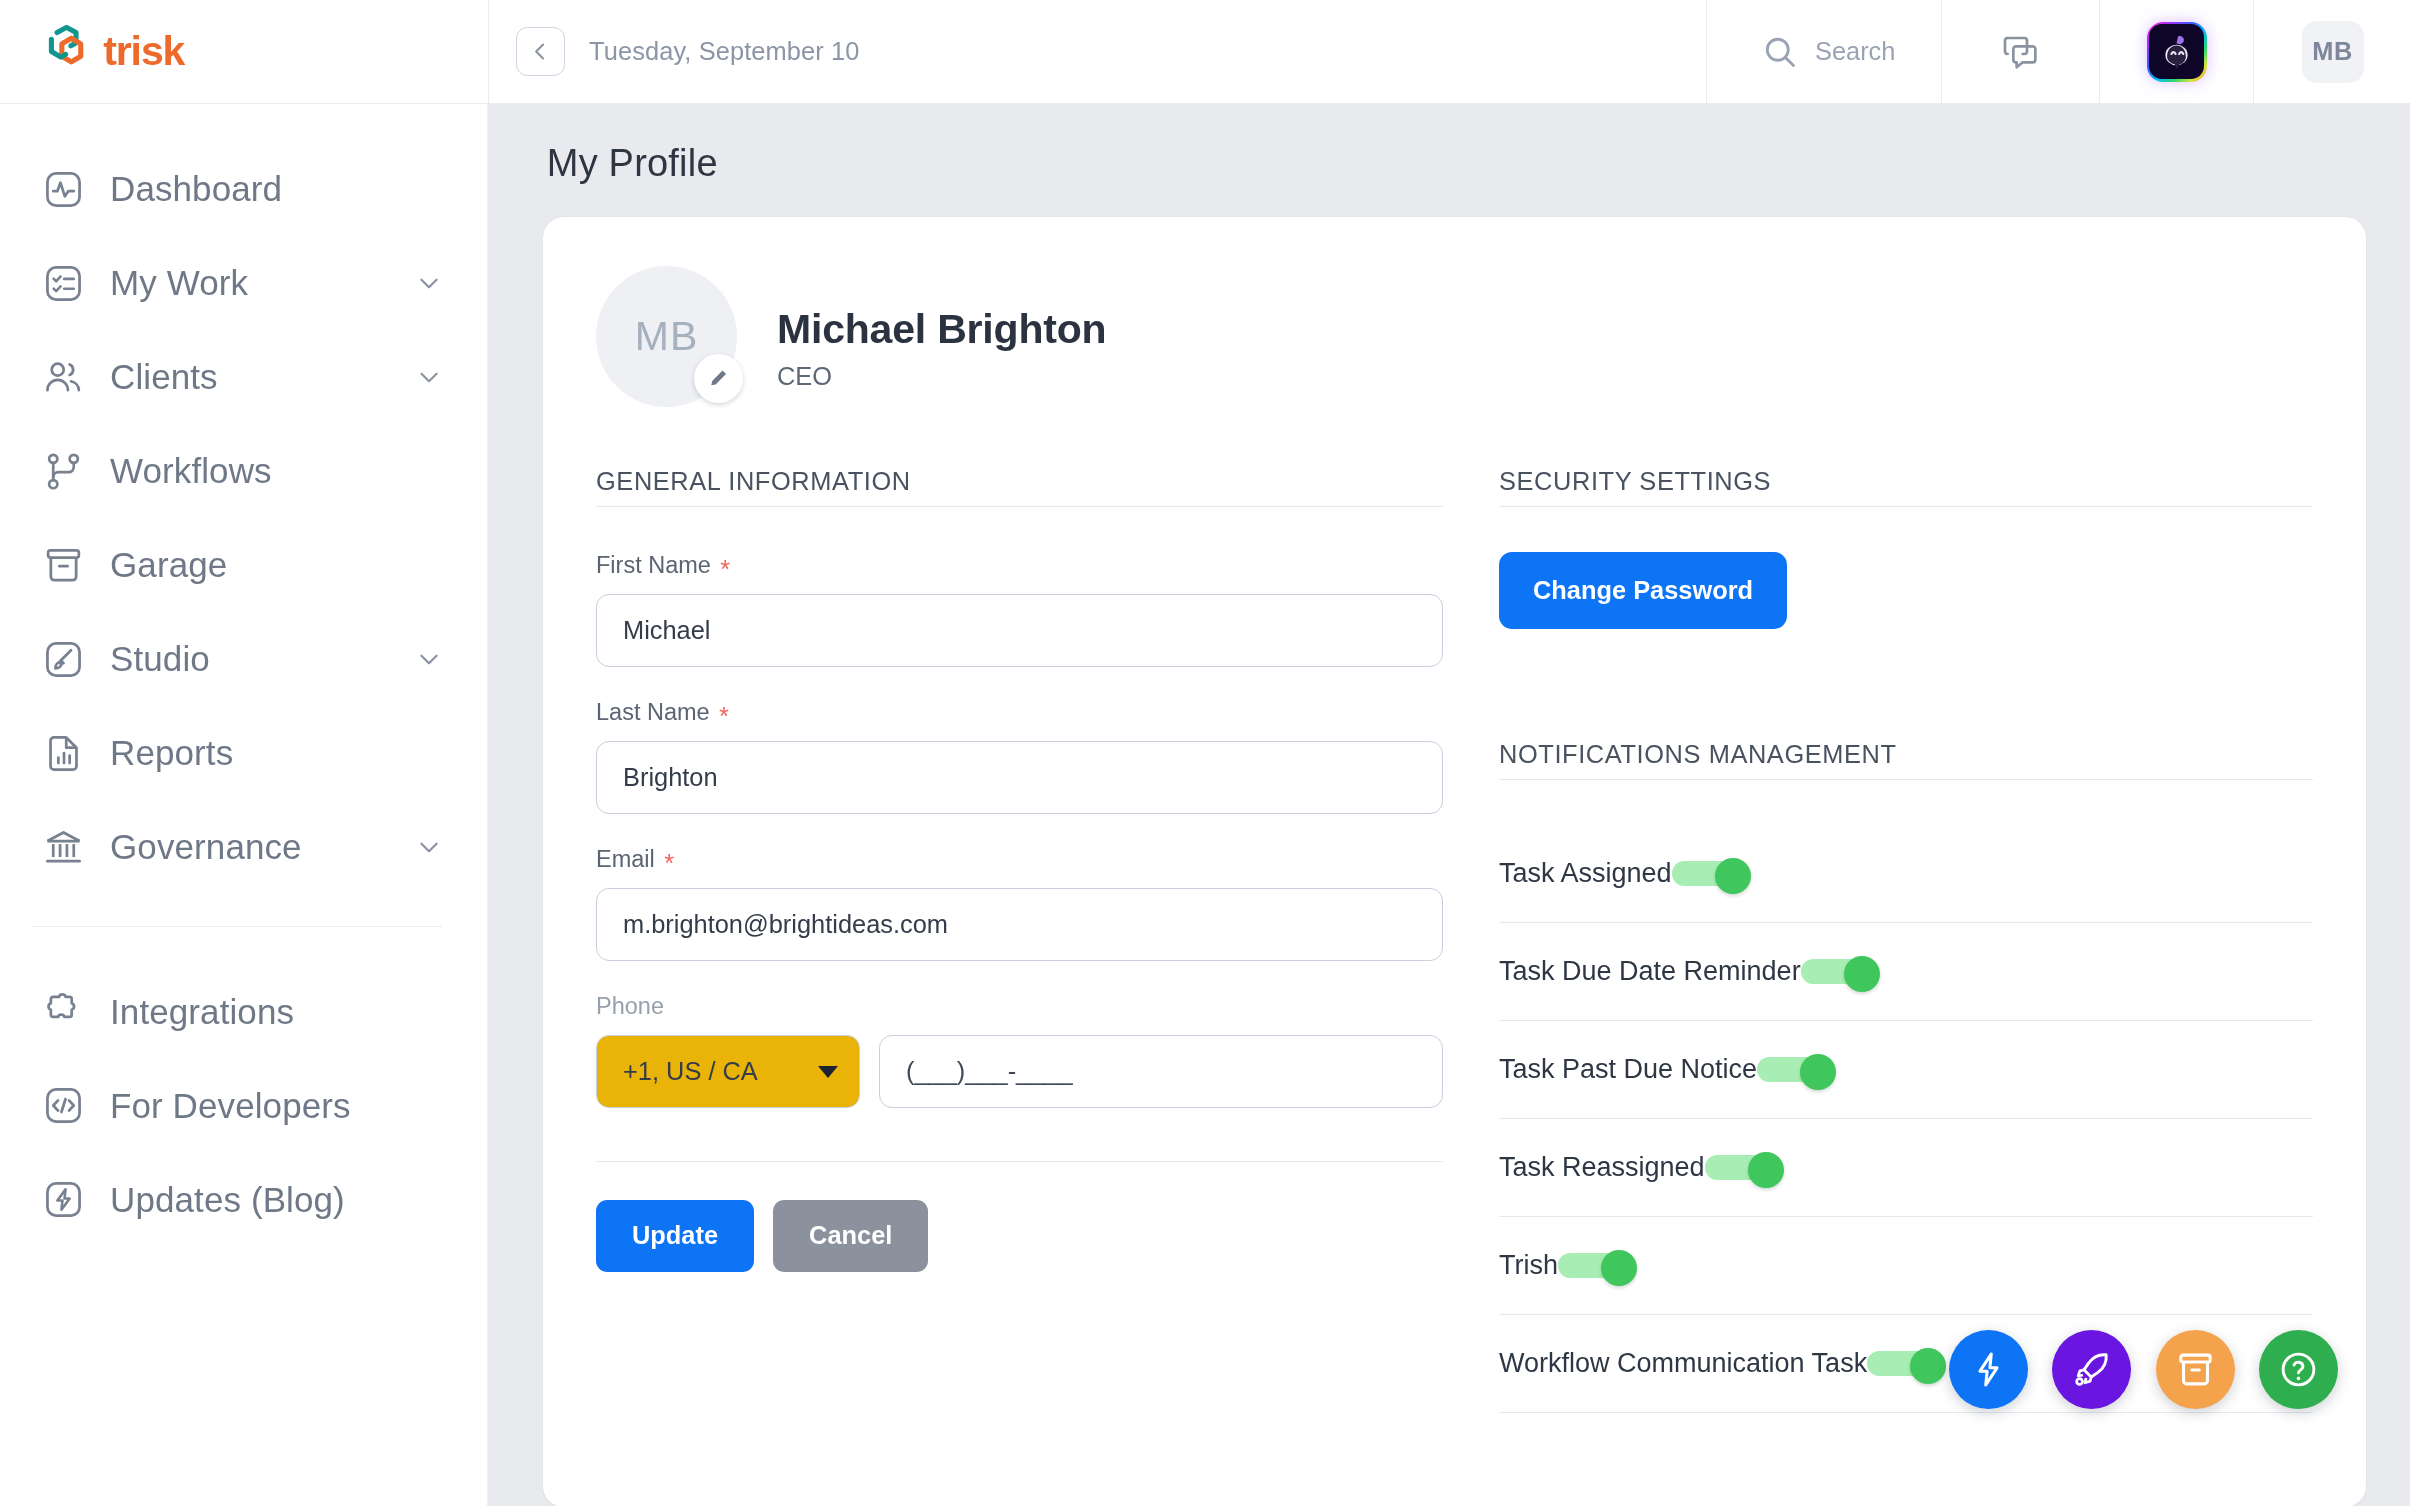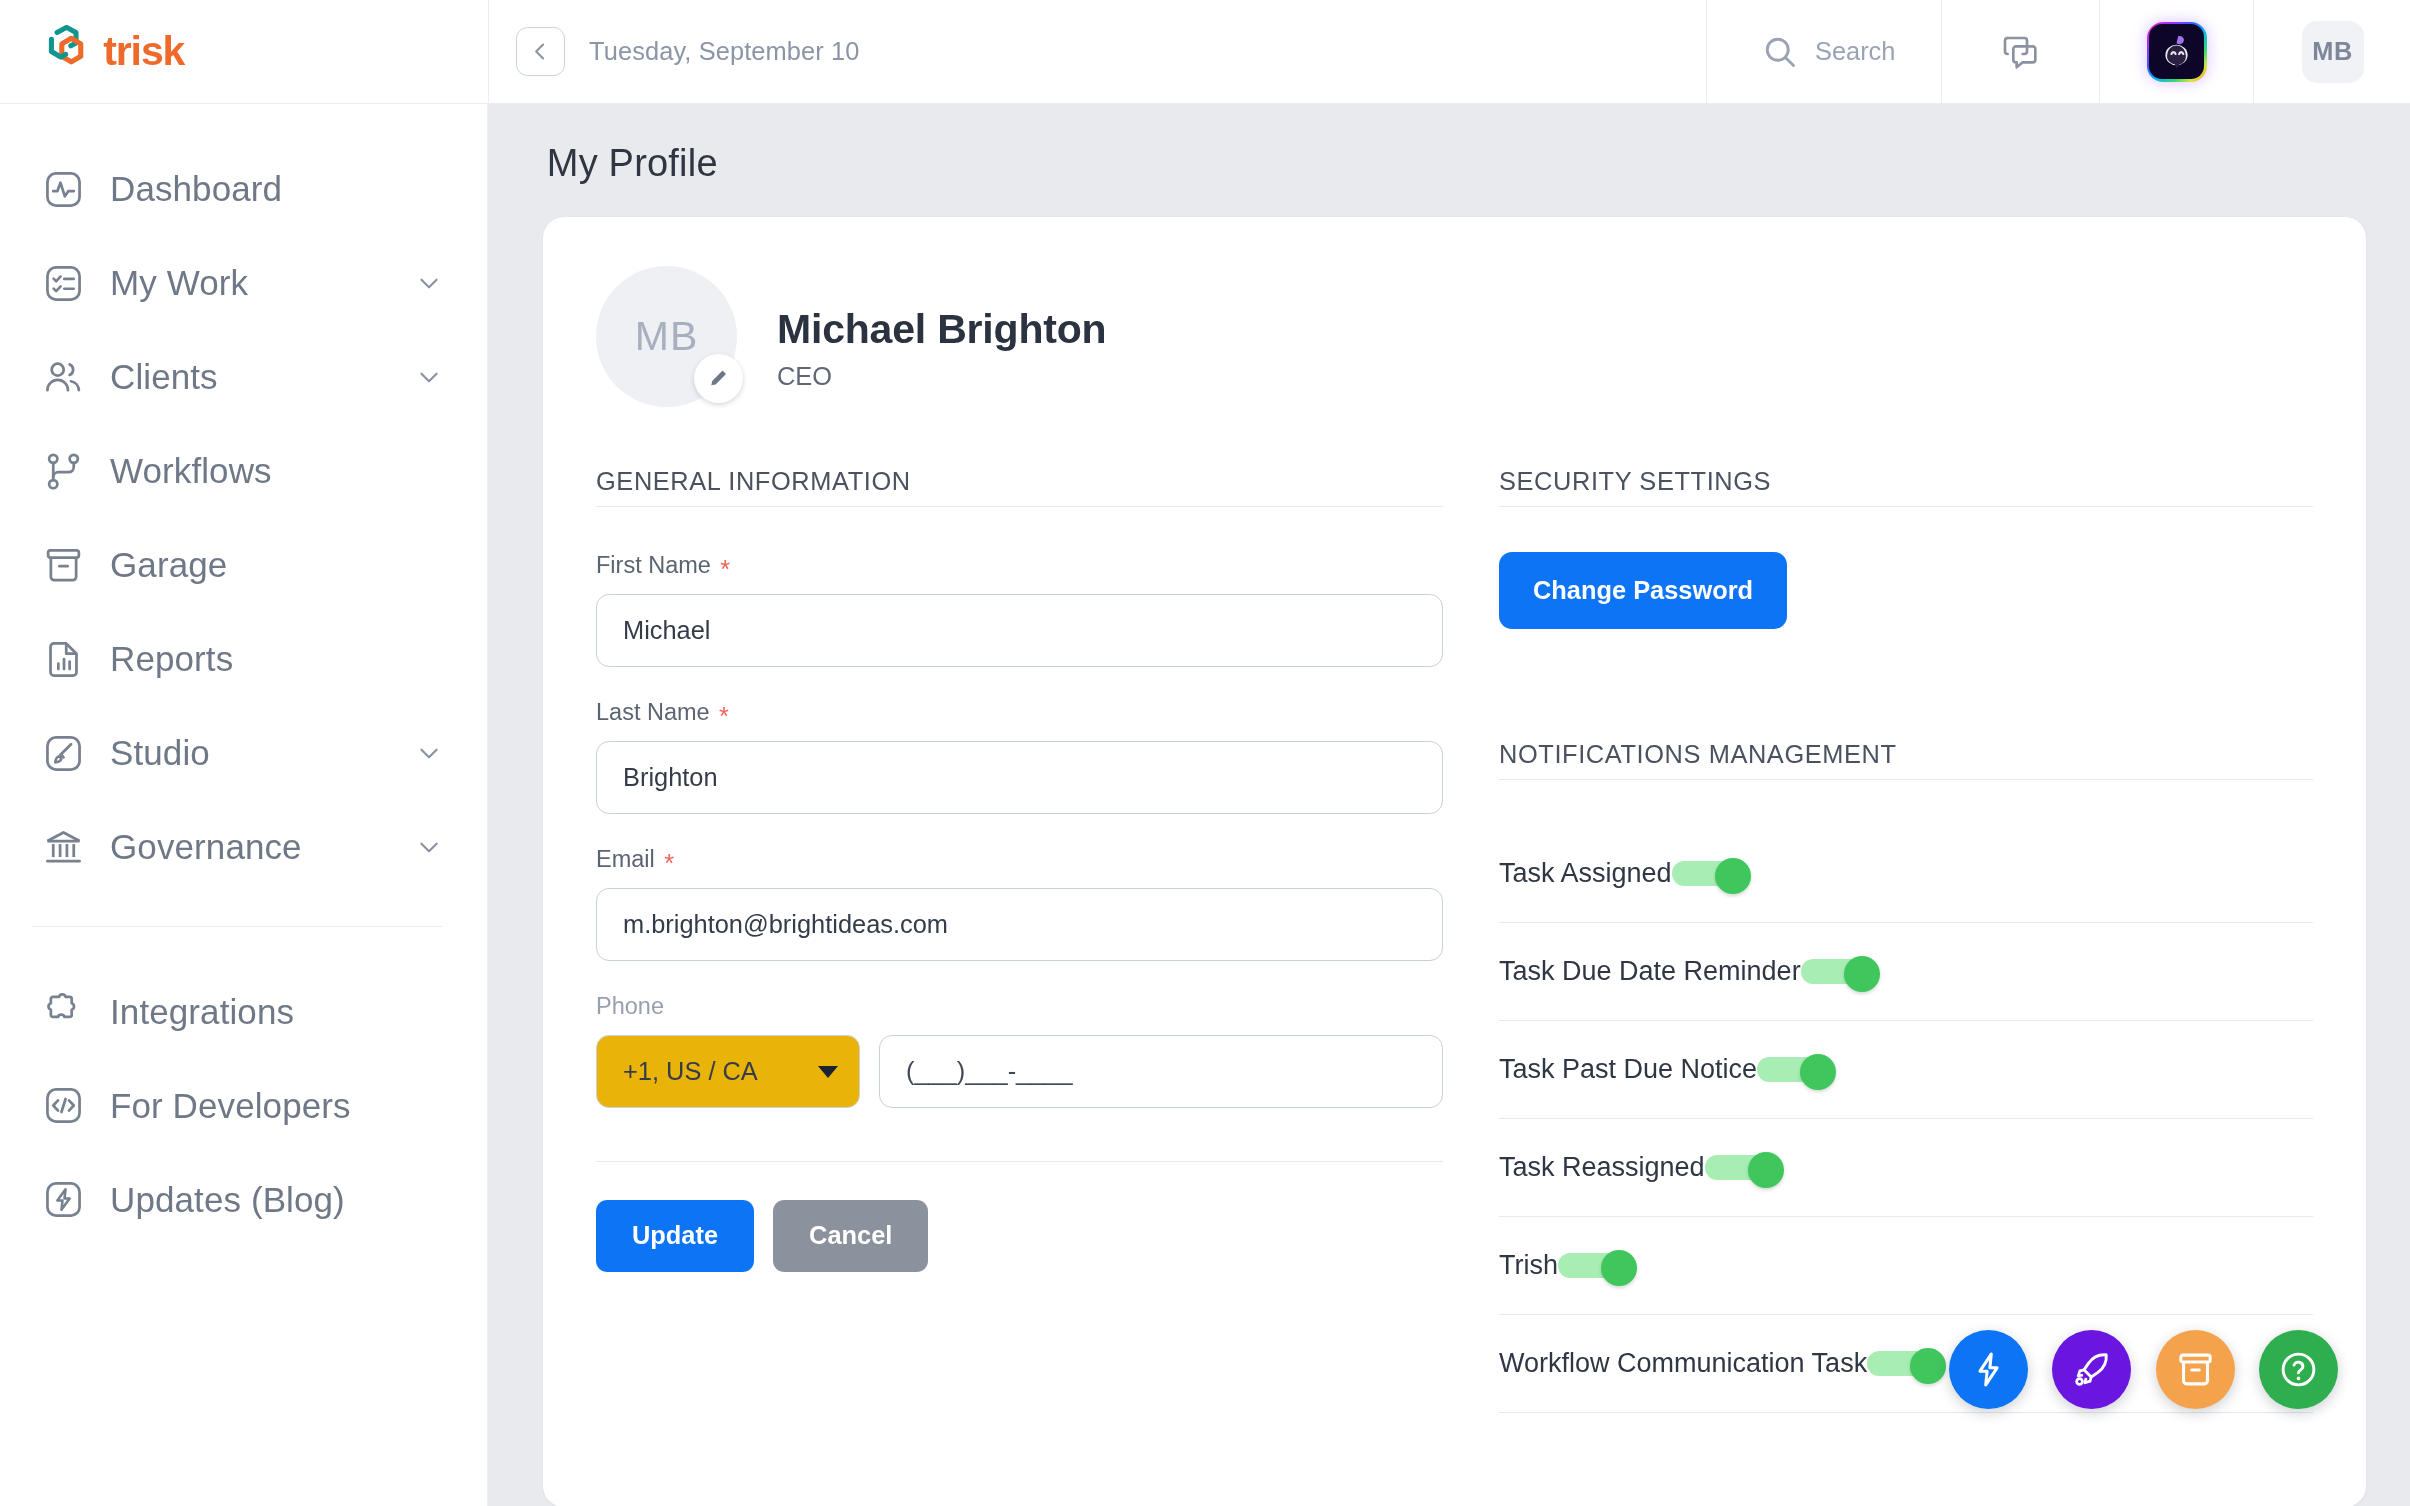--- a/index.html
+++ b/index.html
@@ -477,40 +477,40 @@
         <svg class="nav-ico" viewBox="0 0 24 24">
           <rect x="3" y="3.2" width="18" height="4.2" rx="1.4" fill="none" stroke="currentColor" stroke-width="1.6"></rect>
           <path d="M4.6 7.4 v11.2 a2 2 0 0 0 2 2 h10.8 a2 2 0 0 0 2 -2 v-11.2" fill="none" stroke="currentColor" stroke-width="1.6"></path>
           <line x1="9.6" y1="12.4" x2="14.4" y2="12.4" stroke="currentColor" stroke-width="1.6" stroke-linecap="round"></line>
         </svg>
         <span class="nav-label">Garage</span>
       </div>
 
       <div class="nav-item">
         <svg class="nav-ico" viewBox="0 0 24 24">
+          <rect x="2.6" y="2.6" width="18.8" height="18.8" rx="5" fill="none" stroke="currentColor" stroke-width="1.6"></rect>
+          <path d="M16.4 6.6 l-6 6" fill="none" stroke="currentColor" stroke-width="1.6" stroke-linecap="round"></path>
+          <path d="M10.4 12.6 l1.6 1.6" fill="none" stroke="currentColor" stroke-width="1.6" stroke-linecap="round"></path>
+          <path d="M9.4 13.6 c-1.4 0.4 -2 1.6 -2.2 3.6 c2 -0.2 3.2 -0.8 3.6 -2.2 z" fill="none" stroke="currentColor" stroke-width="1.5" stroke-linejoin="round"></path>
+        </svg>
+        <span class="nav-label">Studio</span>
+        <svg class="nav-chev" viewBox="0 0 24 24">
+          <path d="M5 9 L12 16 L19 9" fill="none" stroke="currentColor" stroke-width="2" stroke-linecap="round" stroke-linejoin="round"></path>
+        </svg>
+      </div>
+
+      <div class="nav-item">
+        <svg class="nav-ico" viewBox="0 0 24 24">
           <path d="M13.6 2.6 H6.4 a2 2 0 0 0 -2 2 v14.8 a2 2 0 0 0 2 2 h11.2 a2 2 0 0 0 2 -2 V8.6 Z" fill="none" stroke="currentColor" stroke-width="1.6" stroke-linejoin="round"></path>
           <path d="M13.6 2.6 V8.6 h6" fill="none" stroke="currentColor" stroke-width="1.6" stroke-linejoin="round"></path>
           <line x1="9" y1="17.6" x2="9" y2="14.4" stroke="currentColor" stroke-width="1.6" stroke-linecap="round"></line>
           <line x1="12.3" y1="17.6" x2="12.3" y2="11.8" stroke="currentColor" stroke-width="1.6" stroke-linecap="round"></line>
           <line x1="15.6" y1="17.6" x2="15.6" y2="13.2" stroke="currentColor" stroke-width="1.6" stroke-linecap="round"></line>
         </svg>
         <span class="nav-label">Reports</span>
-      </div>
-
-      <div class="nav-item">
-        <svg class="nav-ico" viewBox="0 0 24 24">
-          <rect x="2.6" y="2.6" width="18.8" height="18.8" rx="5" fill="none" stroke="currentColor" stroke-width="1.6"></rect>
-          <path d="M16.4 6.6 l-6 6" fill="none" stroke="currentColor" stroke-width="1.6" stroke-linecap="round"></path>
-          <path d="M10.4 12.6 l1.6 1.6" fill="none" stroke="currentColor" stroke-width="1.6" stroke-linecap="round"></path>
-          <path d="M9.4 13.6 c-1.4 0.4 -2 1.6 -2.2 3.6 c2 -0.2 3.2 -0.8 3.6 -2.2 z" fill="none" stroke="currentColor" stroke-width="1.5" stroke-linejoin="round"></path>
-        </svg>
-        <span class="nav-label">Studio</span>
-        <svg class="nav-chev" viewBox="0 0 24 24">
-          <path d="M5 9 L12 16 L19 9" fill="none" stroke="currentColor" stroke-width="2" stroke-linecap="round" stroke-linejoin="round"></path>
-        </svg>
       </div>
 
       <div class="nav-item">
         <svg class="nav-ico" viewBox="0 0 24 24">
           <path d="M2.6 8.2 L12 3.2 L21.4 8.2" fill="none" stroke="currentColor" stroke-width="1.6" stroke-linejoin="round"></path>
           <line x1="2.6" y1="8.2" x2="21.4" y2="8.2" stroke="currentColor" stroke-width="1.6"></line>
           <line x1="6" y1="10" x2="6" y2="17.6" stroke="currentColor" stroke-width="1.6"></line>
           <line x1="10" y1="10" x2="10" y2="17.6" stroke="currentColor" stroke-width="1.6"></line>
           <line x1="14" y1="10" x2="14" y2="17.6" stroke="currentColor" stroke-width="1.6"></line>
           <line x1="18" y1="10" x2="18" y2="17.6" stroke="currentColor" stroke-width="1.6"></line>

